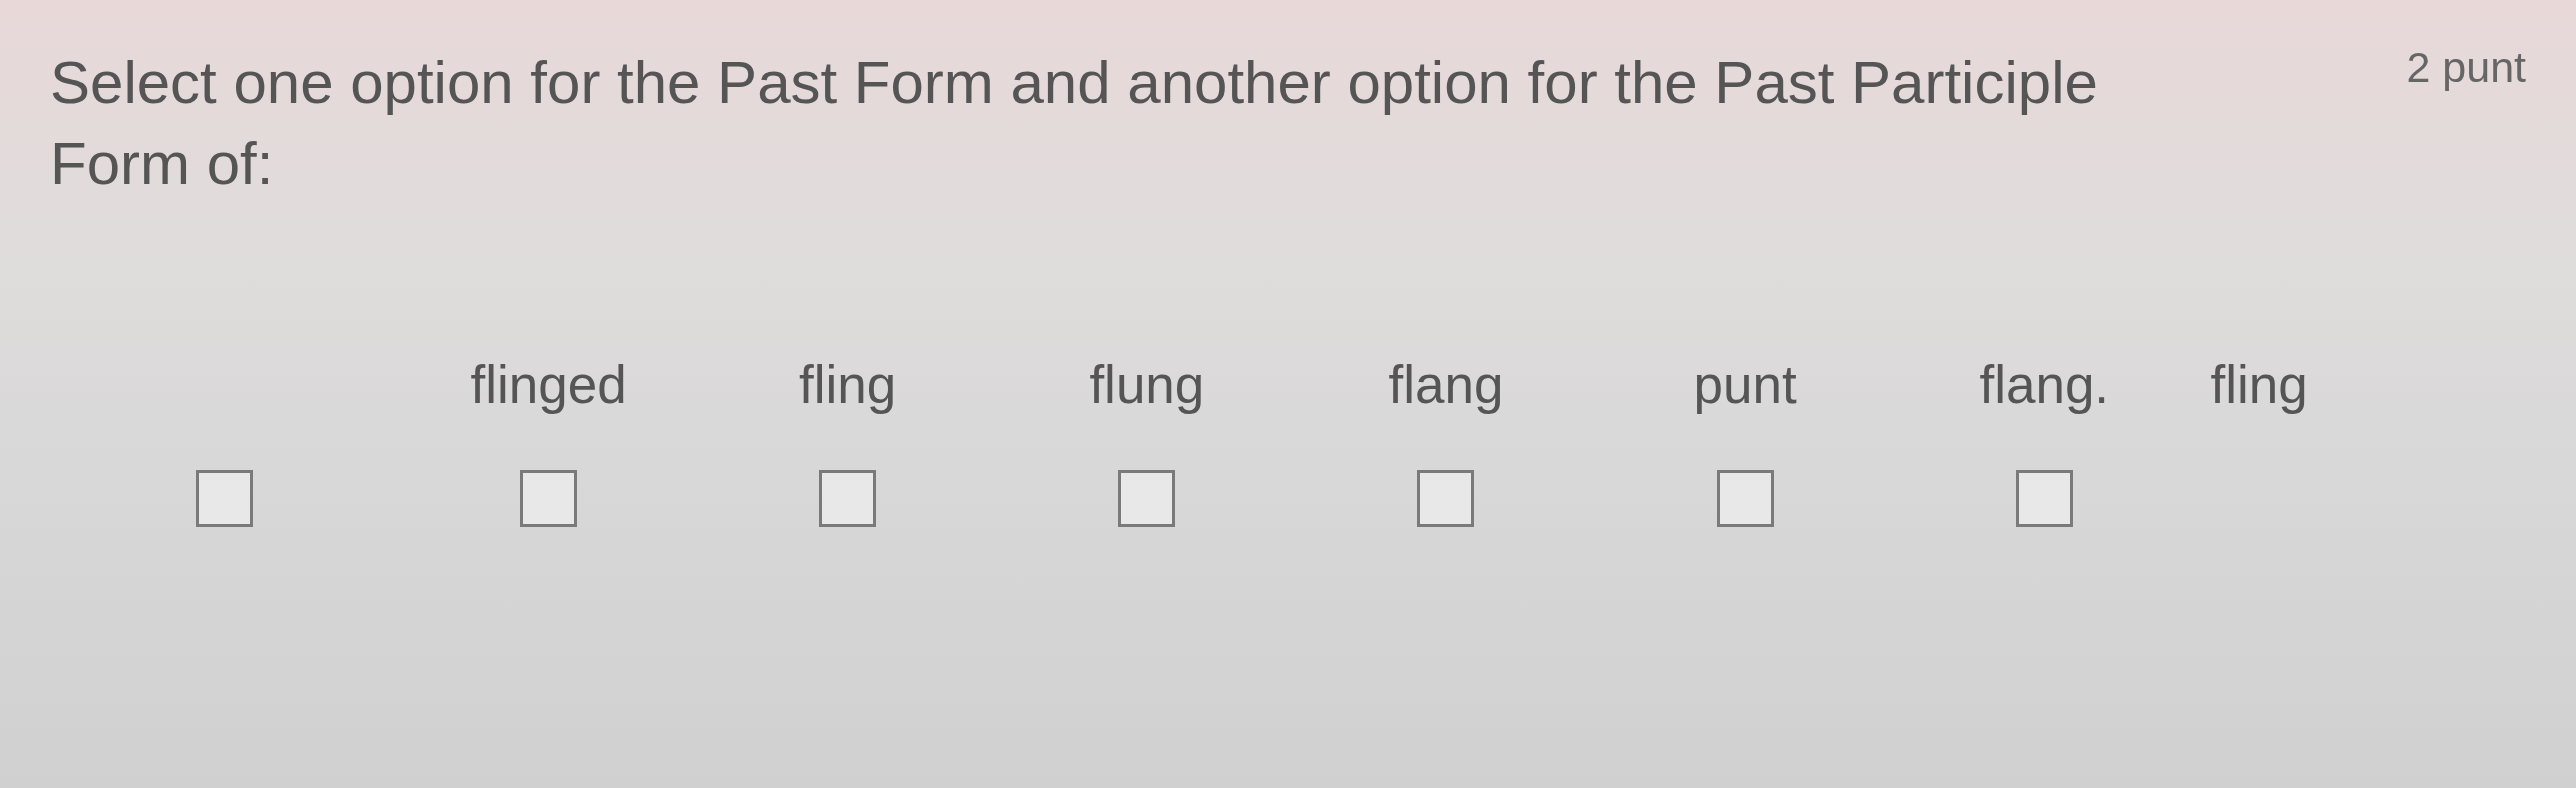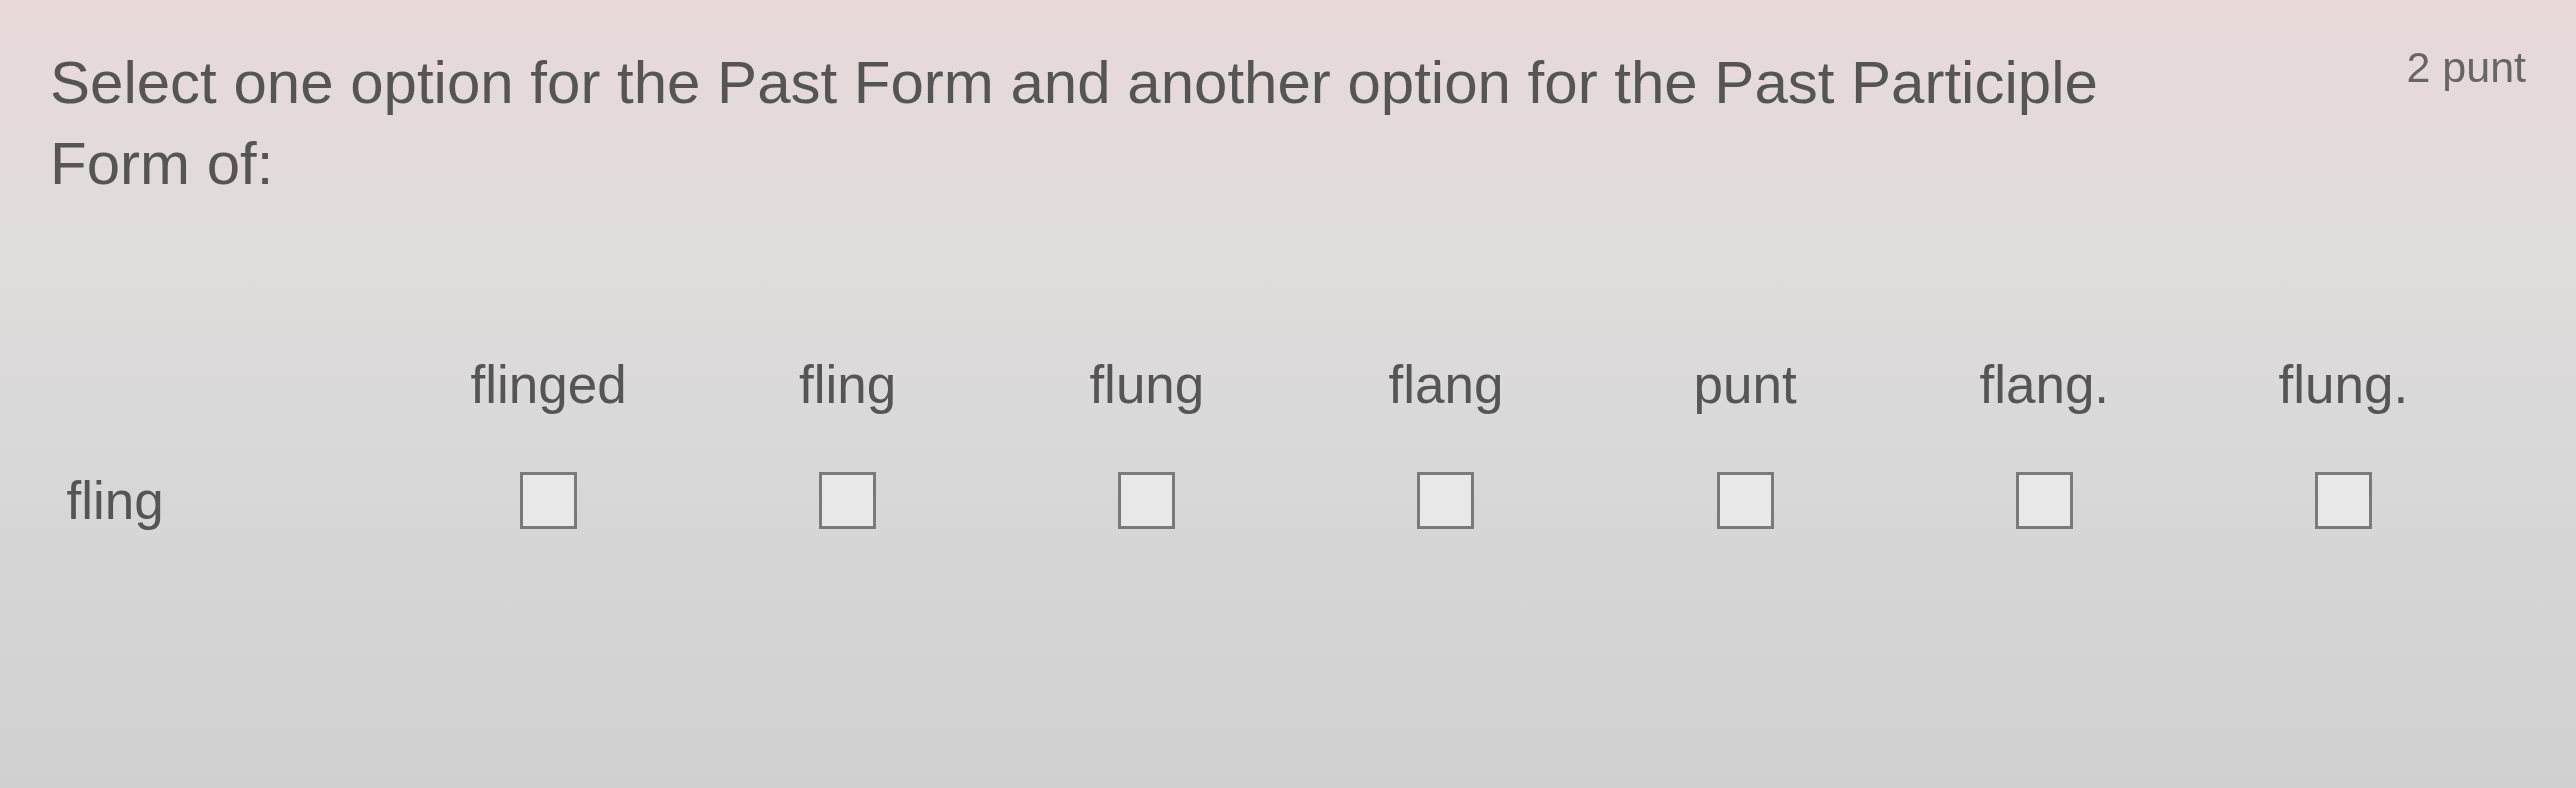--- a/index.html
+++ b/index.html
@@ -83,21 +83,20 @@
   </div>
 
   <div class="grid-wrap">
     <div></div>
     <div class="col-header">flinged</div>
     <div class="col-header">fling</div>
     <div class="col-header">flung</div>
     <div class="col-header">flang</div>
     <div class="col-header">punt</div>
     <div class="col-header">flang.</div>
-    <div class="col-header">flung.</div>
 
     <div class="row-head">fling</div>
     <div class="cbwrap">
         <span class="checkbox"></span>
       </div>
     <div class="cbwrap">
         <span class="checkbox"></span>
       </div>
     <div class="cbwrap">
         <span class="checkbox"></span>

